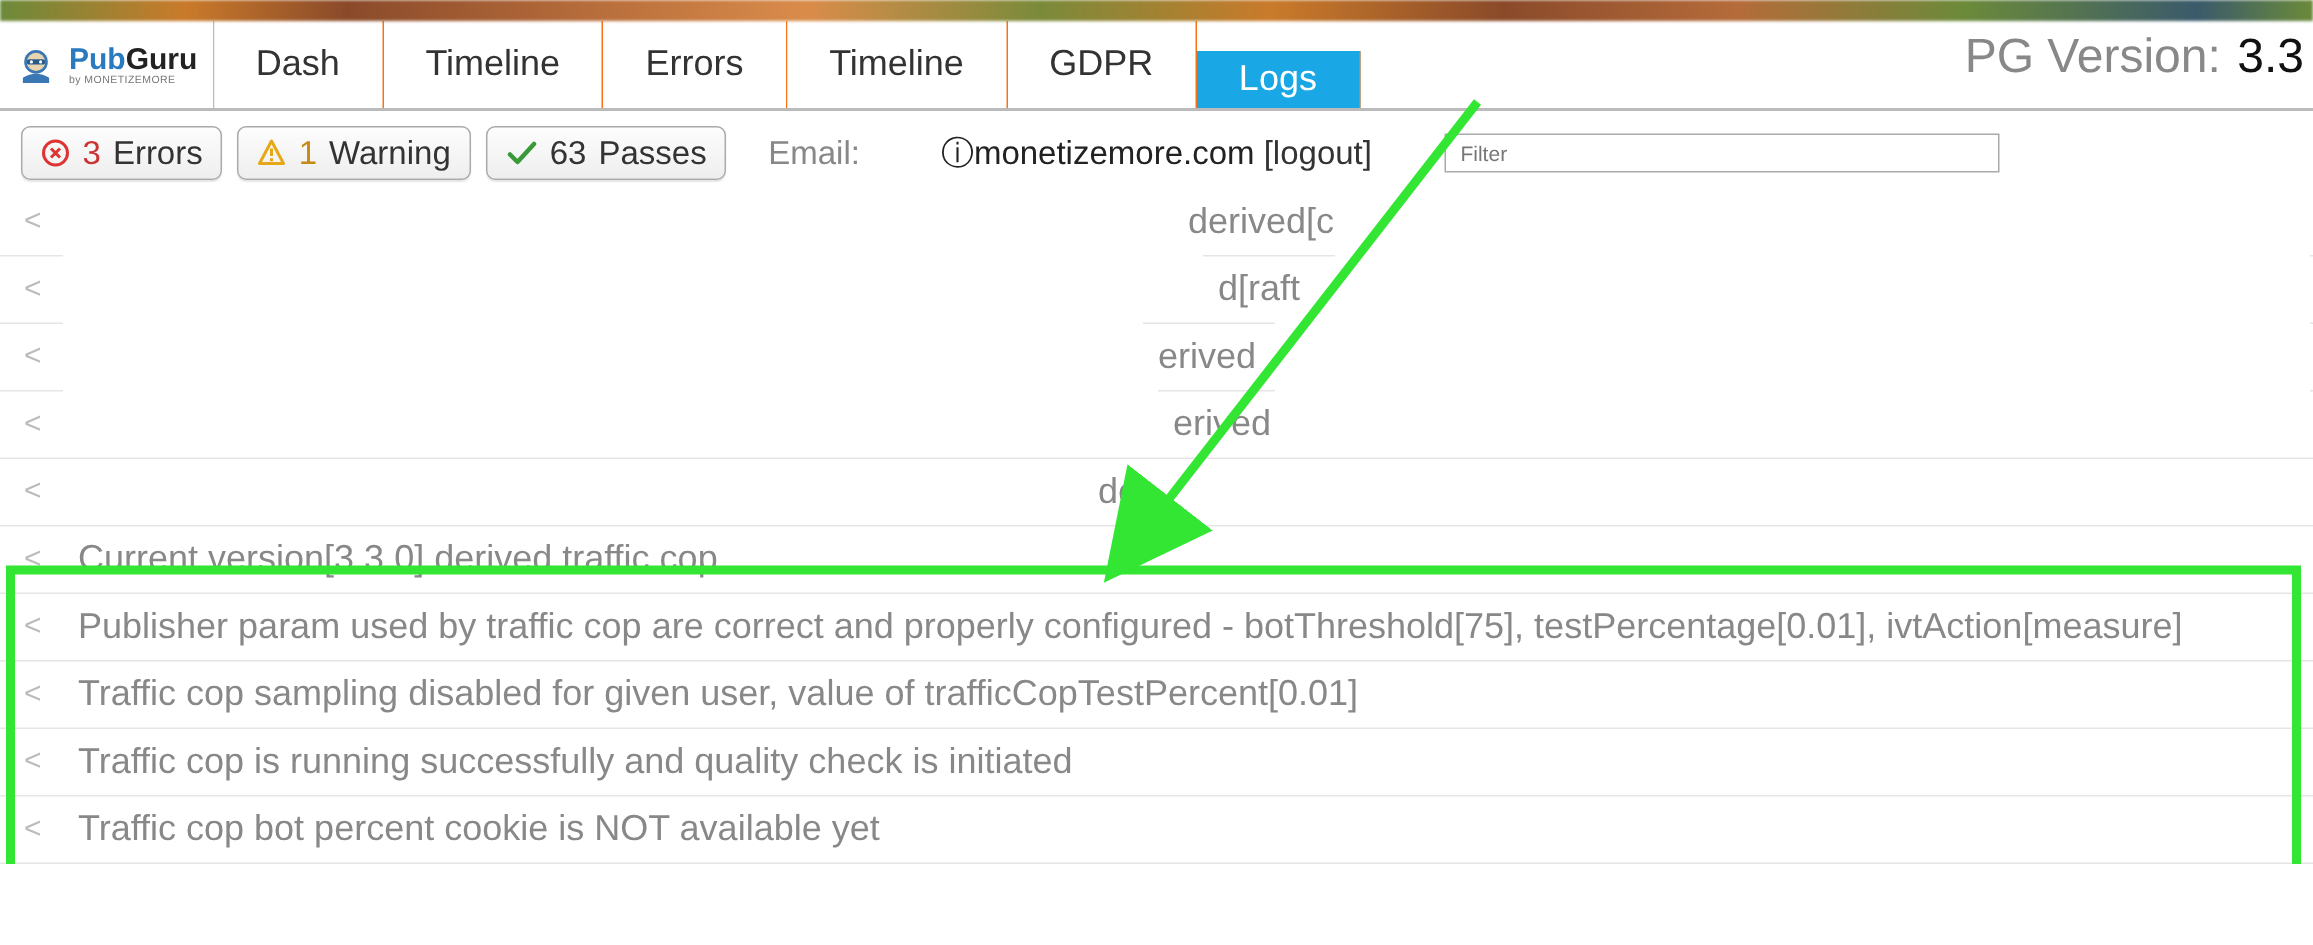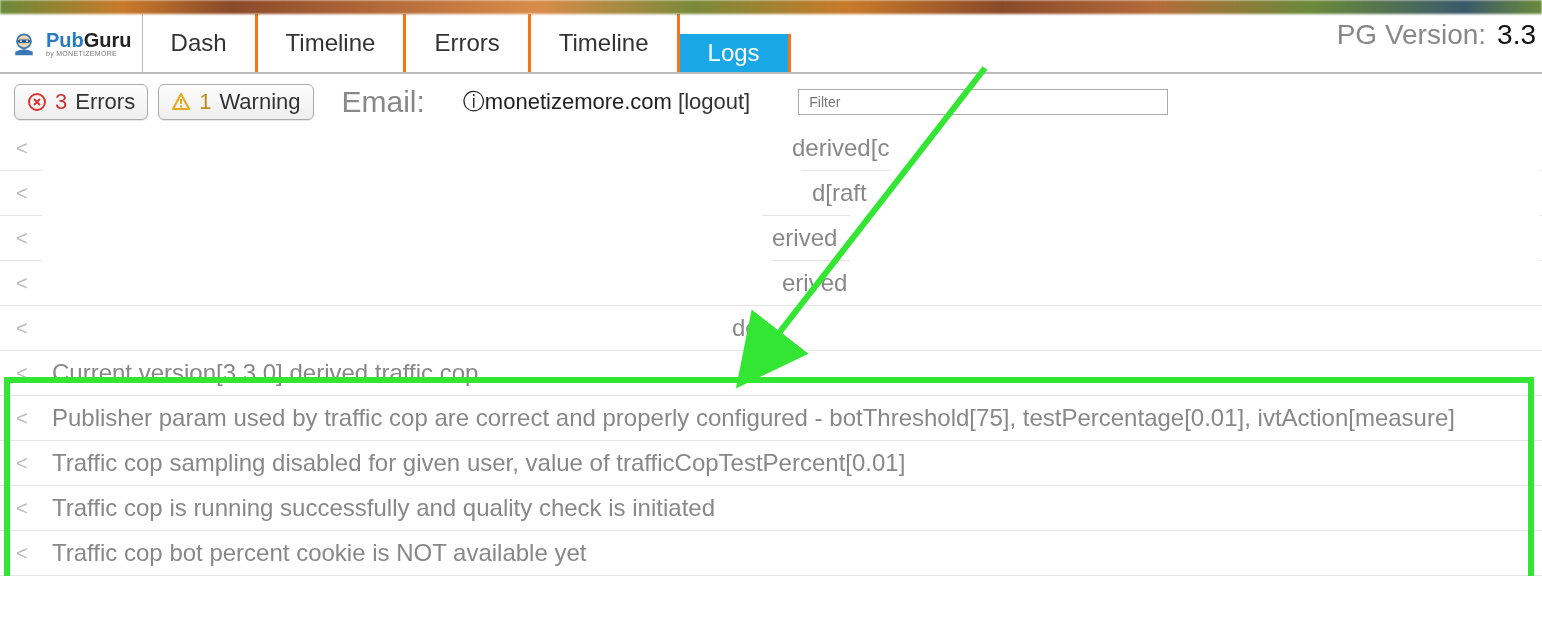--- a/index.html
+++ b/index.html
@@ -41,37 +41,37 @@
   }
   .logo-main { font-size: 20px; font-weight: 700; }
   .logo-pub { color: #2a7abf; }
   .logo-guru { color: #222; }
   .logo-sub { font-size: 7px; color: #777; letter-spacing: 0.3px; }
   .nav-tab {
     display: flex;
     align-items: center;
     justify-content: center;
     padding: 0 28px;
-    border-right: 3px solid #f97316;
+    border-right: 1px solid #f97316;
     font-size: 24px;
     color: #333;
     cursor: pointer;
     background: #fff;
   }
   .nav-tab.active {
     background: #19a7e6;
     color: #fff;
     margin-top: 20px;
   }
   .nav-spacer { flex: 1; }
   .version-cell {
     display: flex;
-    align-items: flex-start;
-    padding: 5px 6px;
-    font-size: 28px;
+    align-items: flex-end;
+    padding: 16px 6px;
+    font-size: 32px;
     color: #888;
     white-space: nowrap;
   }
   .version-num { color: #111; margin-left: 11px; }
 
   .toolbar {
     display: flex;
     align-items: center;
     gap: 10px;
     padding: 10px 14px 6px 14px;
@@ -86,28 +86,28 @@
     border: 1px solid #aaa;
     border-radius: 6px;
     background: linear-gradient(#fdfdfd, #eee);
     font-size: 22px;
     box-shadow: 0 1px 1px rgba(0,0,0,0.1);
     color: #333;
     cursor: pointer;
   }
   .pill .num { margin: 0 2px; }
   .email-label {
-    font-size: 30px;
+    font-size: 22px;
     color: #888;
     margin-left: 18px;
   }
   .email-value {
     font-size: 22px;
     color: #222;
-    margin-left: 28px;
+    margin-left: 44px;
   }
   .logout-link { color: #333; }
   .filter-input {
     font-size: 14px;
     padding: 4px 10px;
     border: 1px solid #aaa;
     width: 370px;
     margin-left: 38px;
     background: #fff;
     color: #777;
@@ -173,20 +173,21 @@
       <div class="logo-main">
         <span class="logo-pub">Pub</span><span class="logo-guru">Guru</span>
       </div>
       <div class="logo-sub">by MONETIZEMORE</div>
     </div>
   </div>
   <div class="nav-tab">Dash</div>
   <div class="nav-tab">Timeline</div>
   <div class="nav-tab">Errors</div>
   <div class="nav-tab">Timeline</div>
+  <div class="nav-tab">GDPR</div>
   <div class="nav-tab active">Logs</div>
   <div class="nav-spacer"></div>
   <div class="version-cell">
     <span>PG Version:</span>
     <span class="version-num">3.3</span>
   </div>
 </div>
 
 <div class="toolbar">
   <div class="pill">
@@ -198,20 +199,27 @@
     <span>Errors</span>
   </div>
   <div class="pill">
     <svg class="ico-warn" viewBox="0 0 20 20">
       <path d="M10 2 L18 17 L2 17 Z" fill="none" stroke="#e6a817" stroke-width="2" stroke-linejoin="round"></path>
       <rect x="9" y="7" width="2" height="5" fill="#e6a817"></rect>
       <rect x="9" y="13.5" width="2" height="2" fill="#e6a817"></rect>
     </svg>
     <span class="num" style="color:#c78a17">1</span>
     <span>Warning</span>
+  </div>
+  <div class="pill">
+    <svg class="ico-check" viewBox="0 0 22 22">
+      <path d="M3 12 L8 17 L19 5" fill="none" stroke="#3a9a3a" stroke-width="3" stroke-linecap="round" stroke-linejoin="round"></path>
+    </svg>
+    <span class="num">63</span>
+    <span>Passes</span>
   </div>
   <span class="email-label">Email:</span>
   <span class="email-value">
     <span>ⓘ</span><span>monetizemore.com</span>
     <span class="logout-link">[logout]</span>
   </span>
   <input class="filter-input" placeholder="Filter" style="">
 </div>
 
 <div class="logs-area">

